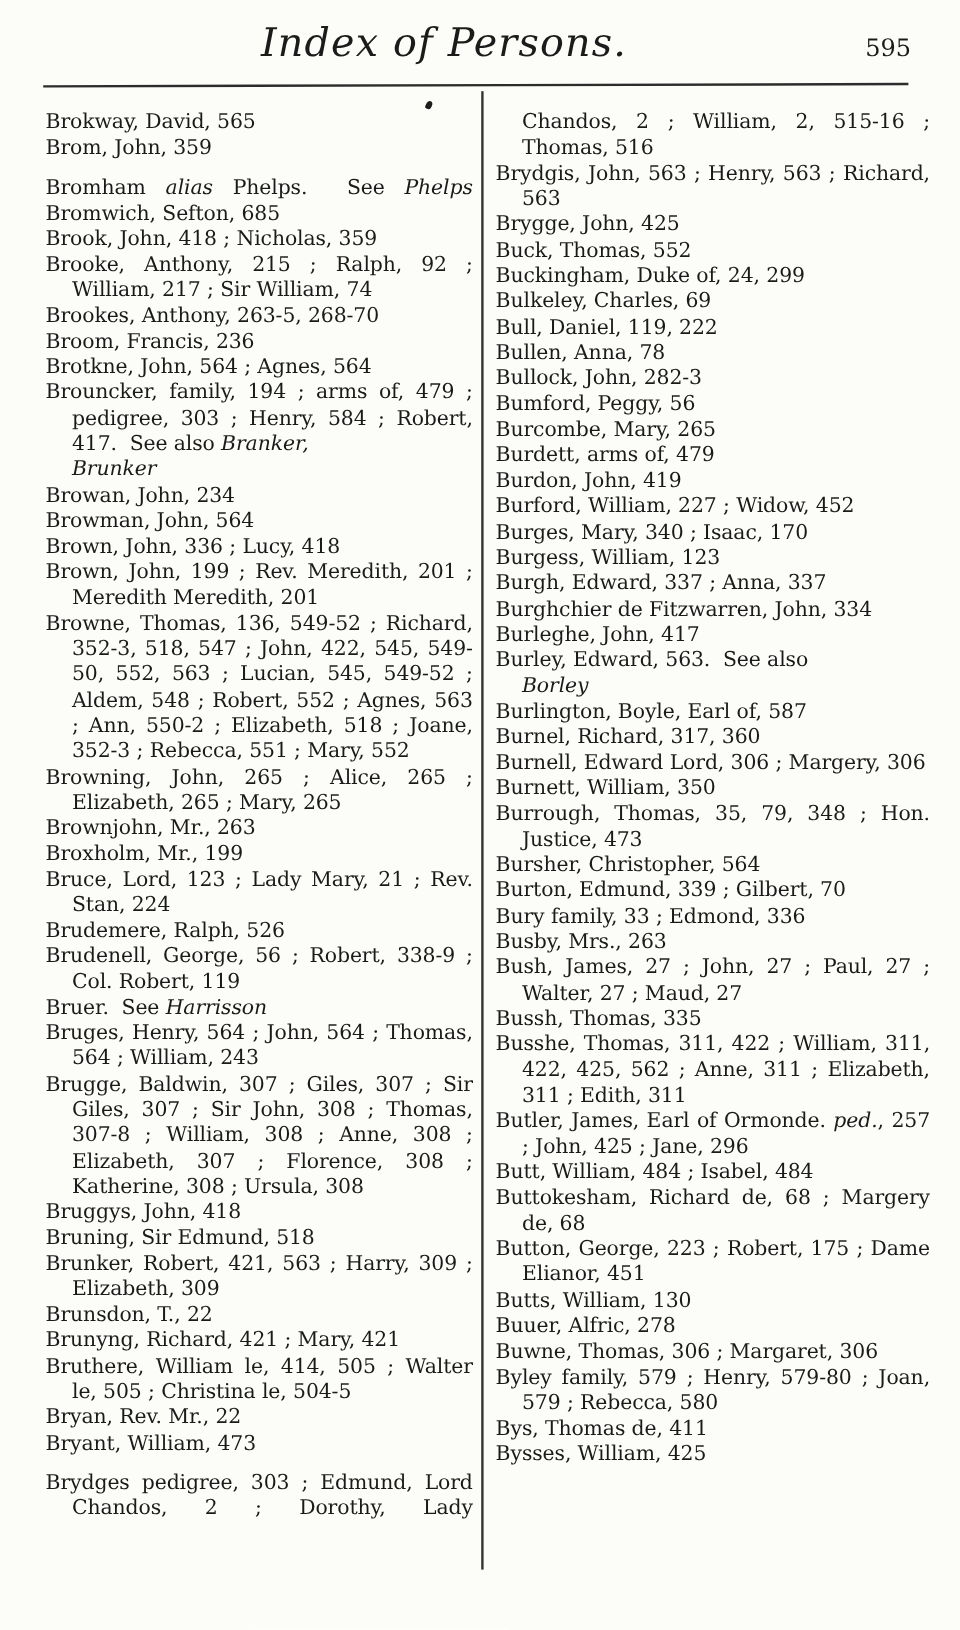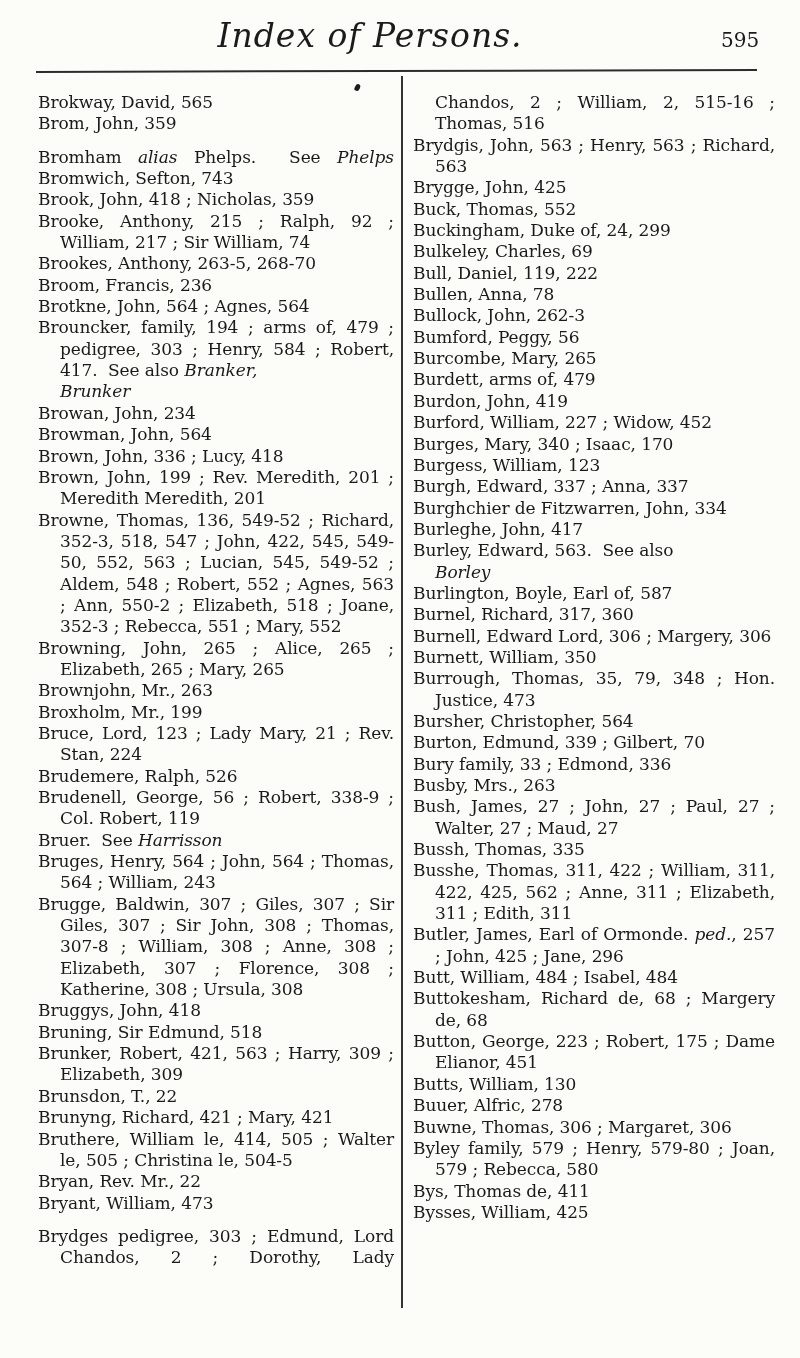--- a/index.html
+++ b/index.html
@@ -87,21 +87,21 @@
 <div class="page">
   <div class="page-title">Index of Persons.</div>
   <div class="page-number">595</div>
   <div class="header-rule"></div>
   <div class="column-divider"></div>
   <div class="ink-mark"></div>
   <div class="col col-left">
       <div class="entry"><span>Brokway, David, 565</span></div>
       <div class="entry"><span>Brom, John, 359</span></div>
       <div class="entry jl"><span>Bromham </span><span class="it">alias</span><span> Phelps.&nbsp; See </span><span class="it">Phelps</span></div>
-      <div class="entry"><span>Bromwich, Sefton, 743</span></div>
+      <div class="entry"><span>Bromwich, Sefton, 685</span></div>
       <div class="entry"><span>Brook, John, 418 ; Nicholas, 359</span></div>
       <div class="entry"><span>Brooke, Anthony, 215 ; Ralph, 92 ; William, 217 ; Sir William, 74</span></div>
       <div class="entry"><span>Brookes, Anthony, 263-5, 268-70</span></div>
       <div class="entry"><span>Broom, Francis, 236</span></div>
       <div class="entry"><span>Brotkne, John, 564 ; Agnes, 564</span></div>
       <div class="entry"><span>Brouncker, family, 194 ; arms of, 479 ; pedigree, 303 ; Henry, 584 ; Robert, 417.&nbsp; See also </span><span class="it">Branker,</span><br><span class="it">Brunker</span></div>
       <div class="entry"><span>Browan, John, 234</span></div>
       <div class="entry"><span>Browman, John, 564</span></div>
       <div class="entry"><span>Brown, John, 336 ; Lucy, 418</span></div>
       <div class="entry"><span>Brown, John, 199 ; Rev. Meredith, 201 ; Meredith Meredith, 201</span></div>
@@ -127,21 +127,21 @@
     </div>
   <div class="col col-right">
       <div class="entry cont"><span>Chandos, 2 ; William, 2, 515-16 ; Thomas, 516</span></div>
       <div class="entry"><span>Brydgis, John, 563 ; Henry, 563 ; Richard, 563</span></div>
       <div class="entry"><span>Brygge, John, 425</span></div>
       <div class="entry"><span>Buck, Thomas, 552</span></div>
       <div class="entry"><span>Buckingham, Duke of, 24, 299</span></div>
       <div class="entry"><span>Bulkeley, Charles, 69</span></div>
       <div class="entry"><span>Bull, Daniel, 119, 222</span></div>
       <div class="entry"><span>Bullen, Anna, 78</span></div>
-      <div class="entry"><span>Bullock, John, 262-3</span></div>
+      <div class="entry"><span>Bullock, John, 282-3</span></div>
       <div class="entry"><span>Bumford, Peggy, 56</span></div>
       <div class="entry"><span>Burcombe, Mary, 265</span></div>
       <div class="entry"><span>Burdett, arms of, 479</span></div>
       <div class="entry"><span>Burdon, John, 419</span></div>
       <div class="entry"><span>Burford, William, 227 ; Widow, 452</span></div>
       <div class="entry"><span>Burges, Mary, 340 ; Isaac, 170</span></div>
       <div class="entry"><span>Burgess, William, 123</span></div>
       <div class="entry"><span>Burgh, Edward, 337 ; Anna, 337</span></div>
       <div class="entry"><span>Burghchier de Fitzwarren, John, 334</span></div>
       <div class="entry"><span>Burleghe, John, 417</span></div>

